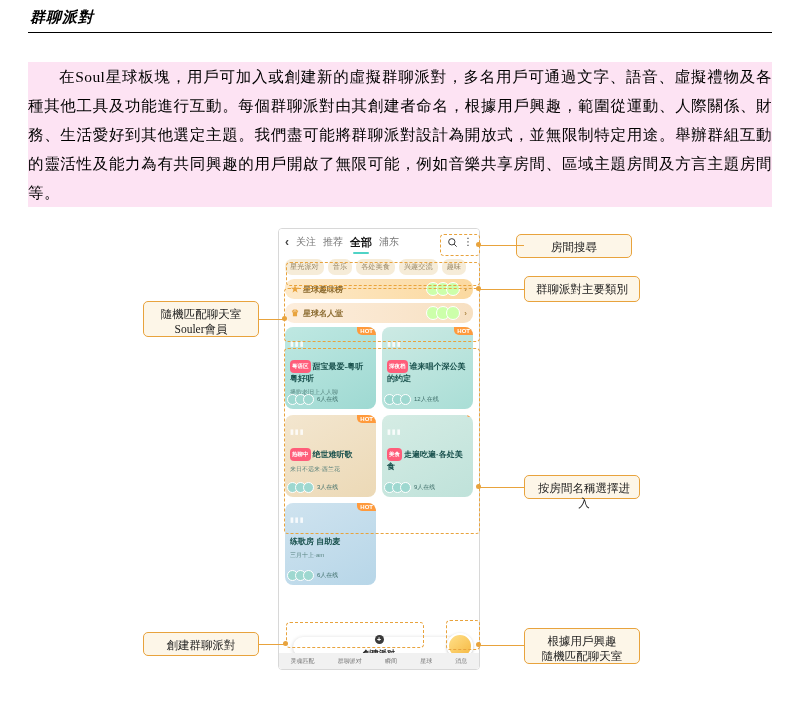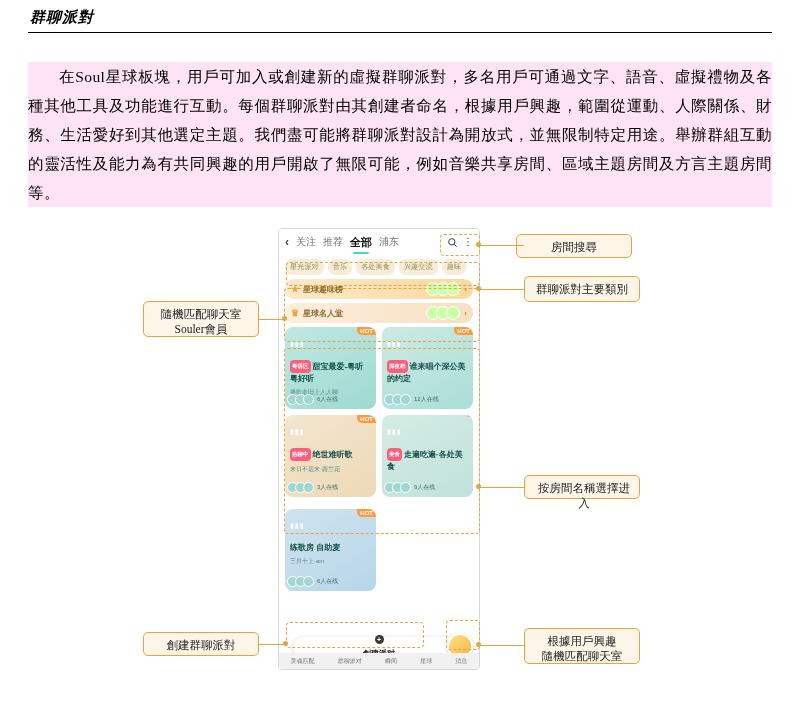--- a/index.html
+++ b/index.html
@@ -234,21 +234,21 @@
   .card .foot .avs i {
     width: 9px; height: 9px; border-radius: 50%;
     display: block; border: 1px solid #fff; margin-left: -3px;
     background: #9ed8d0;
   }
   .c-teal { background: linear-gradient(150deg,#bfe8e2,#9ed9d2); }
   .c-teal2 { background: linear-gradient(150deg,#cdeae4,#a9ded6); }
   .c-sand { background: linear-gradient(150deg,#f3e6cf,#ecd9b6); }
   .c-mint { background: linear-gradient(150deg,#d5ece4,#bfe2da); }
   .c-pink { background: linear-gradient(150deg,#f7dfe2,#f0cdd2); }
-  .c-blue { background: linear-gradient(150deg,#cfe3ef,#b7d6e8); margin-top: 6px; }
+  .c-blue { background: linear-gradient(150deg,#cfe3ef,#b7d6e8); }
 
   .create-bar {
     position: absolute;
     left: 14px; right: 14px;
     bottom: 18px;
     height: 20px;
     background: #fff;
     border-radius: 10px;
     box-shadow: 0 1px 4px rgba(0,0,0,.2);
     display: flex;

